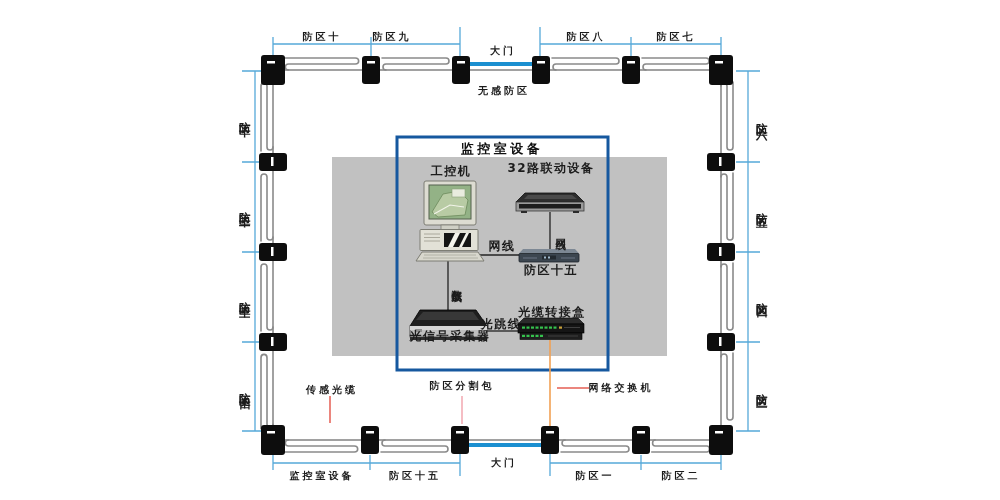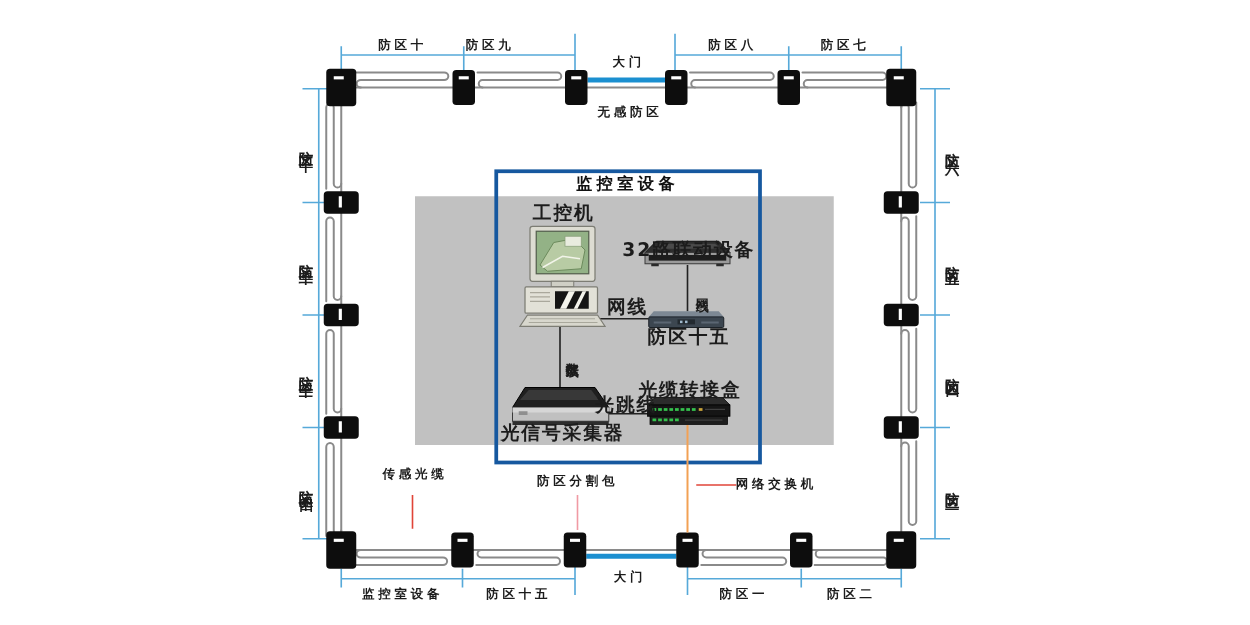--- a/index.html
+++ b/index.html
@@ -7,21 +7,21 @@
     position:relative;width:1000px;height:500px;background:#ffffff;overflow:hidden;
     font-family:"DejaVu Sans","Liberation Sans",sans-serif;
   }
   .stage svg{position:absolute;left:0;top:0;}
   .lbl{
     position:absolute;transform:translate(-50%,-50%);
     font-weight:bold;color:#1c1c1c;white-space:nowrap;line-height:1;
   }
   .z{font-size:10px;letter-spacing:3px;}
   .zv{writing-mode:vertical-rl;text-orientation:upright;font-size:11.5px;letter-spacing:2.5px;}
-  .small{font-size:15px;letter-spacing:1.5px;}
+  .small{font-size:12px;letter-spacing:1.5px;}
   .smallv{writing-mode:vertical-rl;text-orientation:upright;font-size:10.5px;letter-spacing:1px;}
   .title{font-size:13px;letter-spacing:3.5px;color:#111;text-align:center;}
 </style>
 </head>
 <body>
 
 <div class="stage">
 
 <svg width="1000" height="500" viewBox="0 0 1000 500">
   <defs>
@@ -235,28 +235,28 @@
 <div class="lbl zv" style="left:761px;top:207px">防区五</div>
 <div class="lbl zv" style="left:761px;top:297px">防区四</div>
 <div class="lbl zv" style="left:761px;top:388px">防区三</div>
 
 <div class="lbl z" style="left:322px;top:476px">监控室设备</div>
 <div class="lbl z" style="left:415px;top:476px">防区十五</div>
 <div class="lbl z" style="left:595px;top:476px">防区一</div>
 <div class="lbl z" style="left:681px;top:476px">防区二</div>
 <div class="lbl z" style="left:504px;top:463px">大门</div>
 
-<div class="lbl z" style="left:332px;top:380px">传感光缆</div>
+<div class="lbl z" style="left:332px;top:390px">传感光缆</div>
 <div class="lbl z" style="left:462px;top:386px">防区分割包</div>
 <div class="lbl z" style="left:621px;top:388px">网络交换机</div>
 
 <div class="lbl title" style="left:502px;top:148px">监控室设备</div>
 <div class="lbl small" style="left:451px;top:171px">工控机</div>
-<div class="lbl small" style="left:551px;top:200px">32路联动设备</div>
+<div class="lbl small" style="left:551px;top:168px">32路联动设备</div>
 <div class="lbl small" style="left:502px;top:246px">网线</div>
 <div class="lbl smallv" style="left:561px;top:231px">网线</div>
 <div class="lbl small" style="left:551px;top:270px">防区十五</div>
 <div class="lbl smallv" style="left:457px;top:283px">数据线</div>
-<div class="lbl small" style="left:450px;top:347px">光信号采集器</div>
+<div class="lbl small" style="left:450px;top:336px">光信号采集器</div>
 <div class="lbl small" style="left:501px;top:324px">光跳线</div>
 <div class="lbl small" style="left:552px;top:312px">光缆转接盒</div>
 
 </div>
 
 </body></html>

